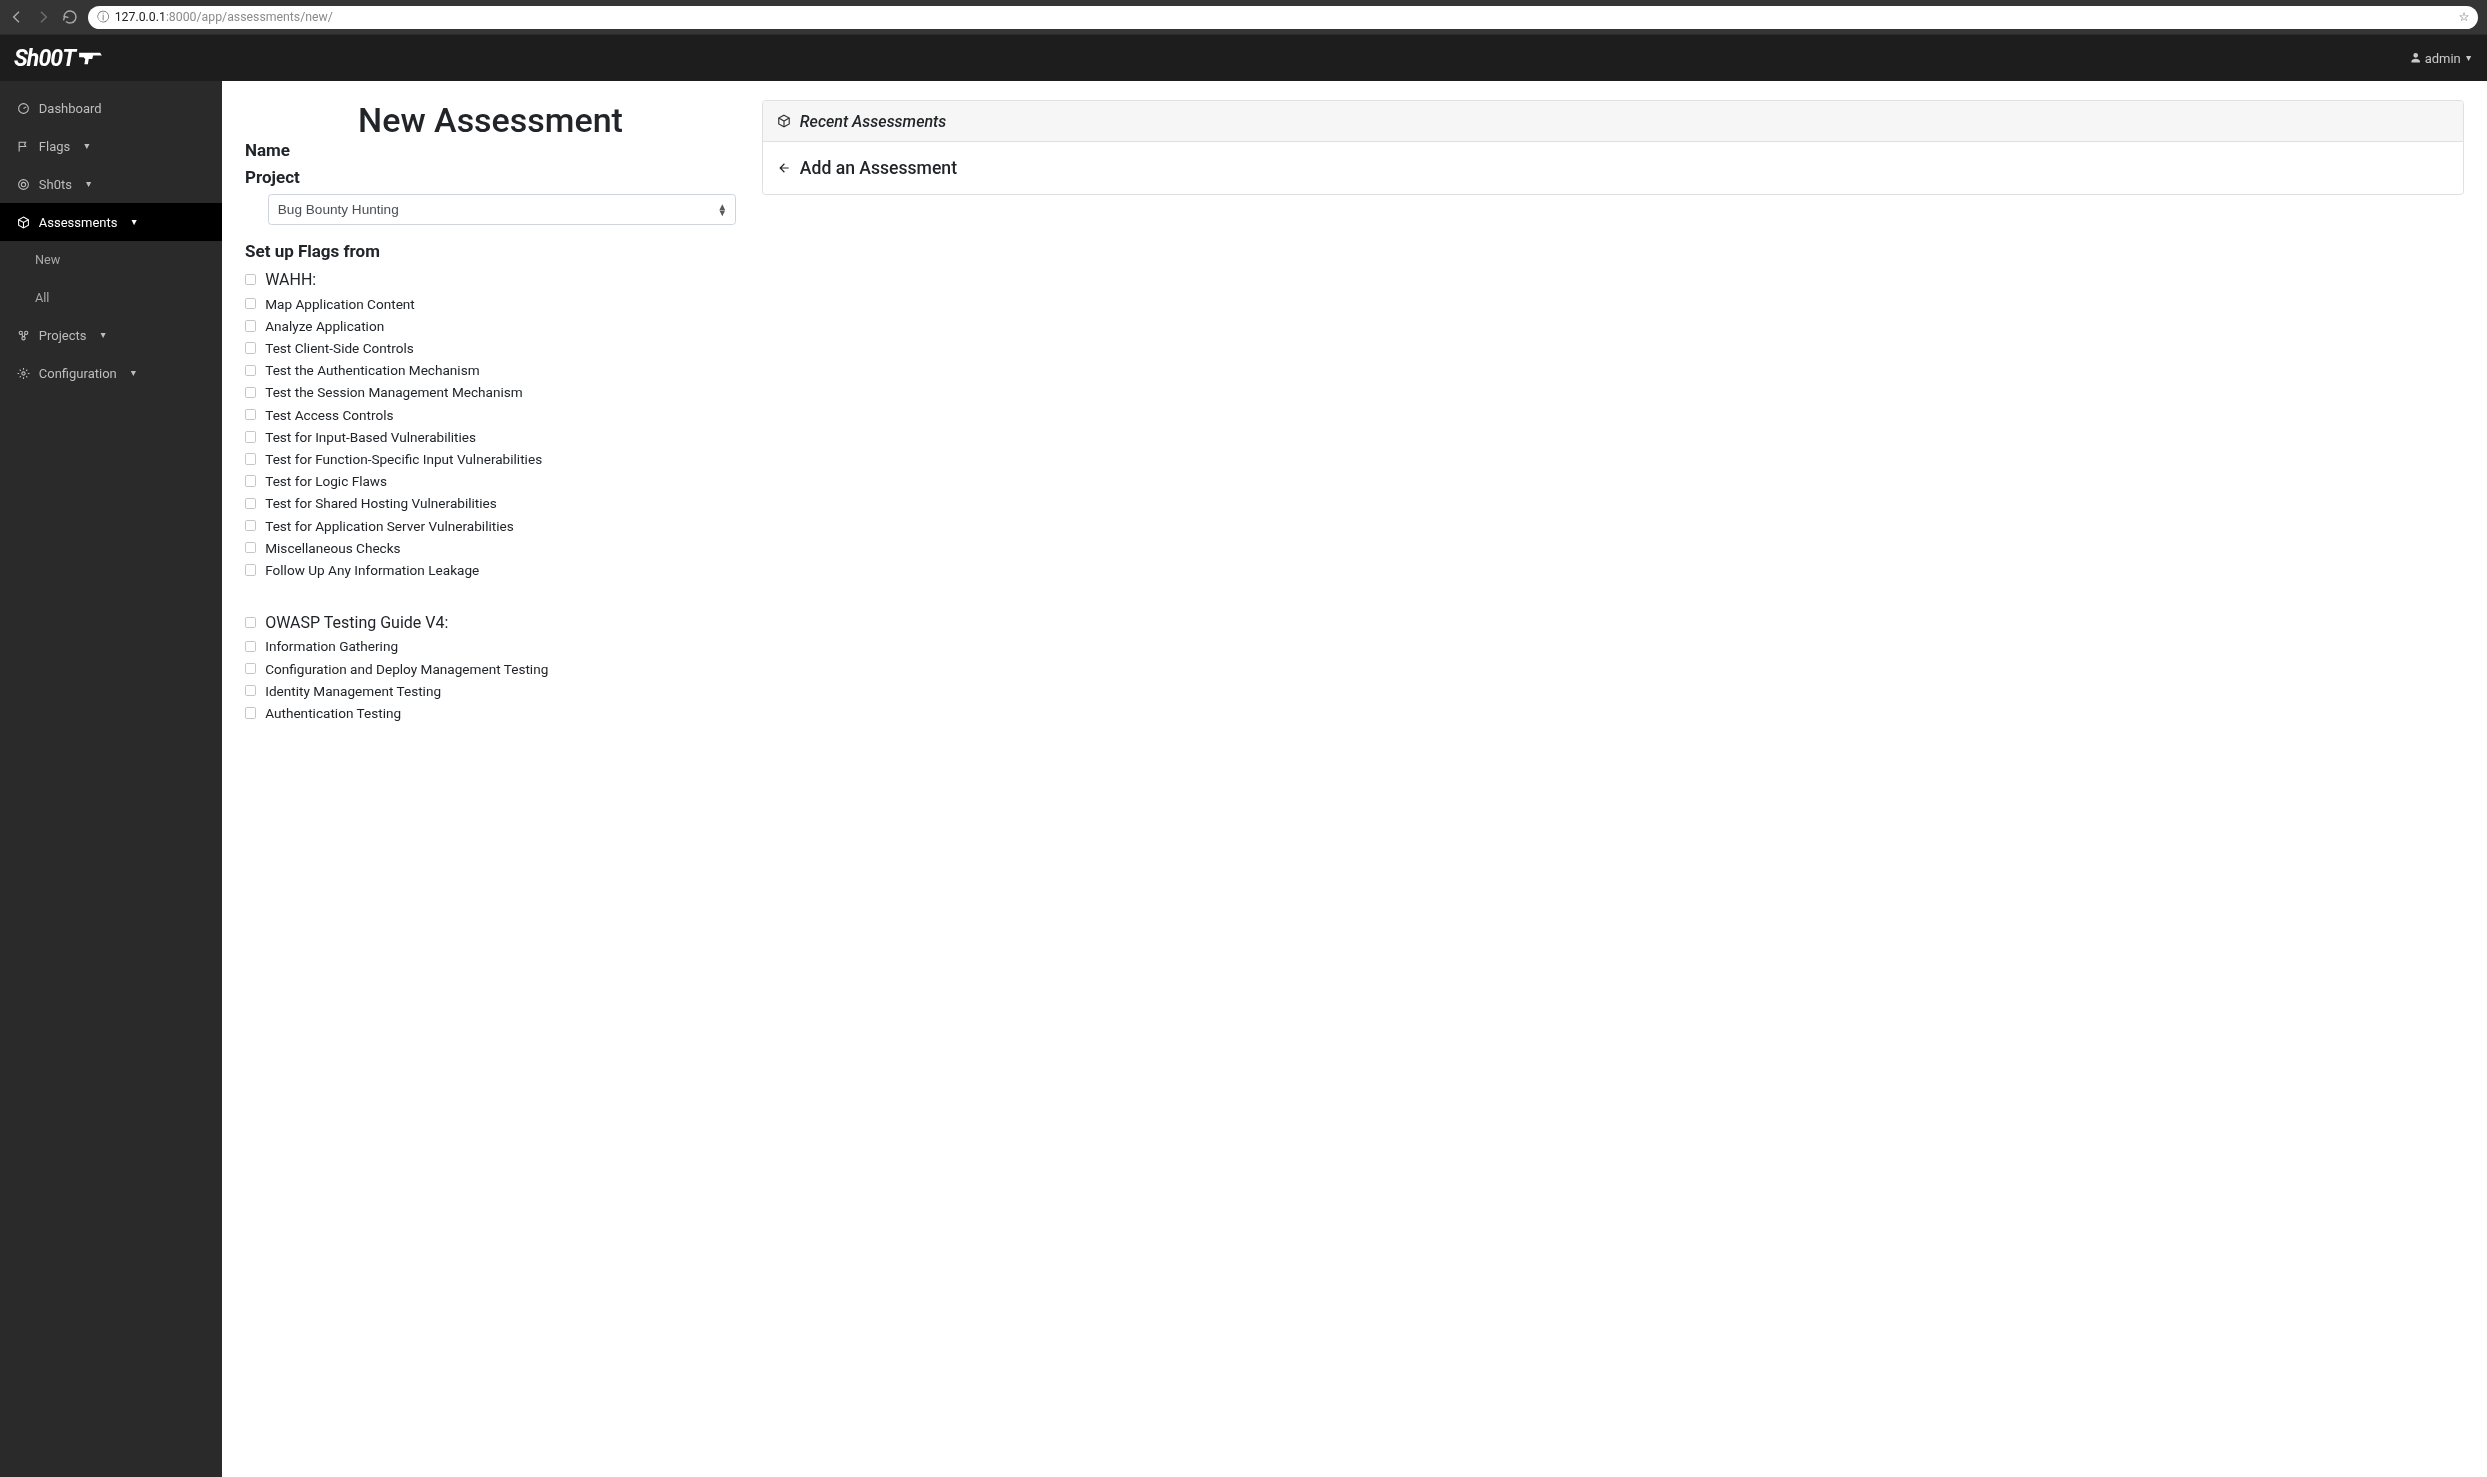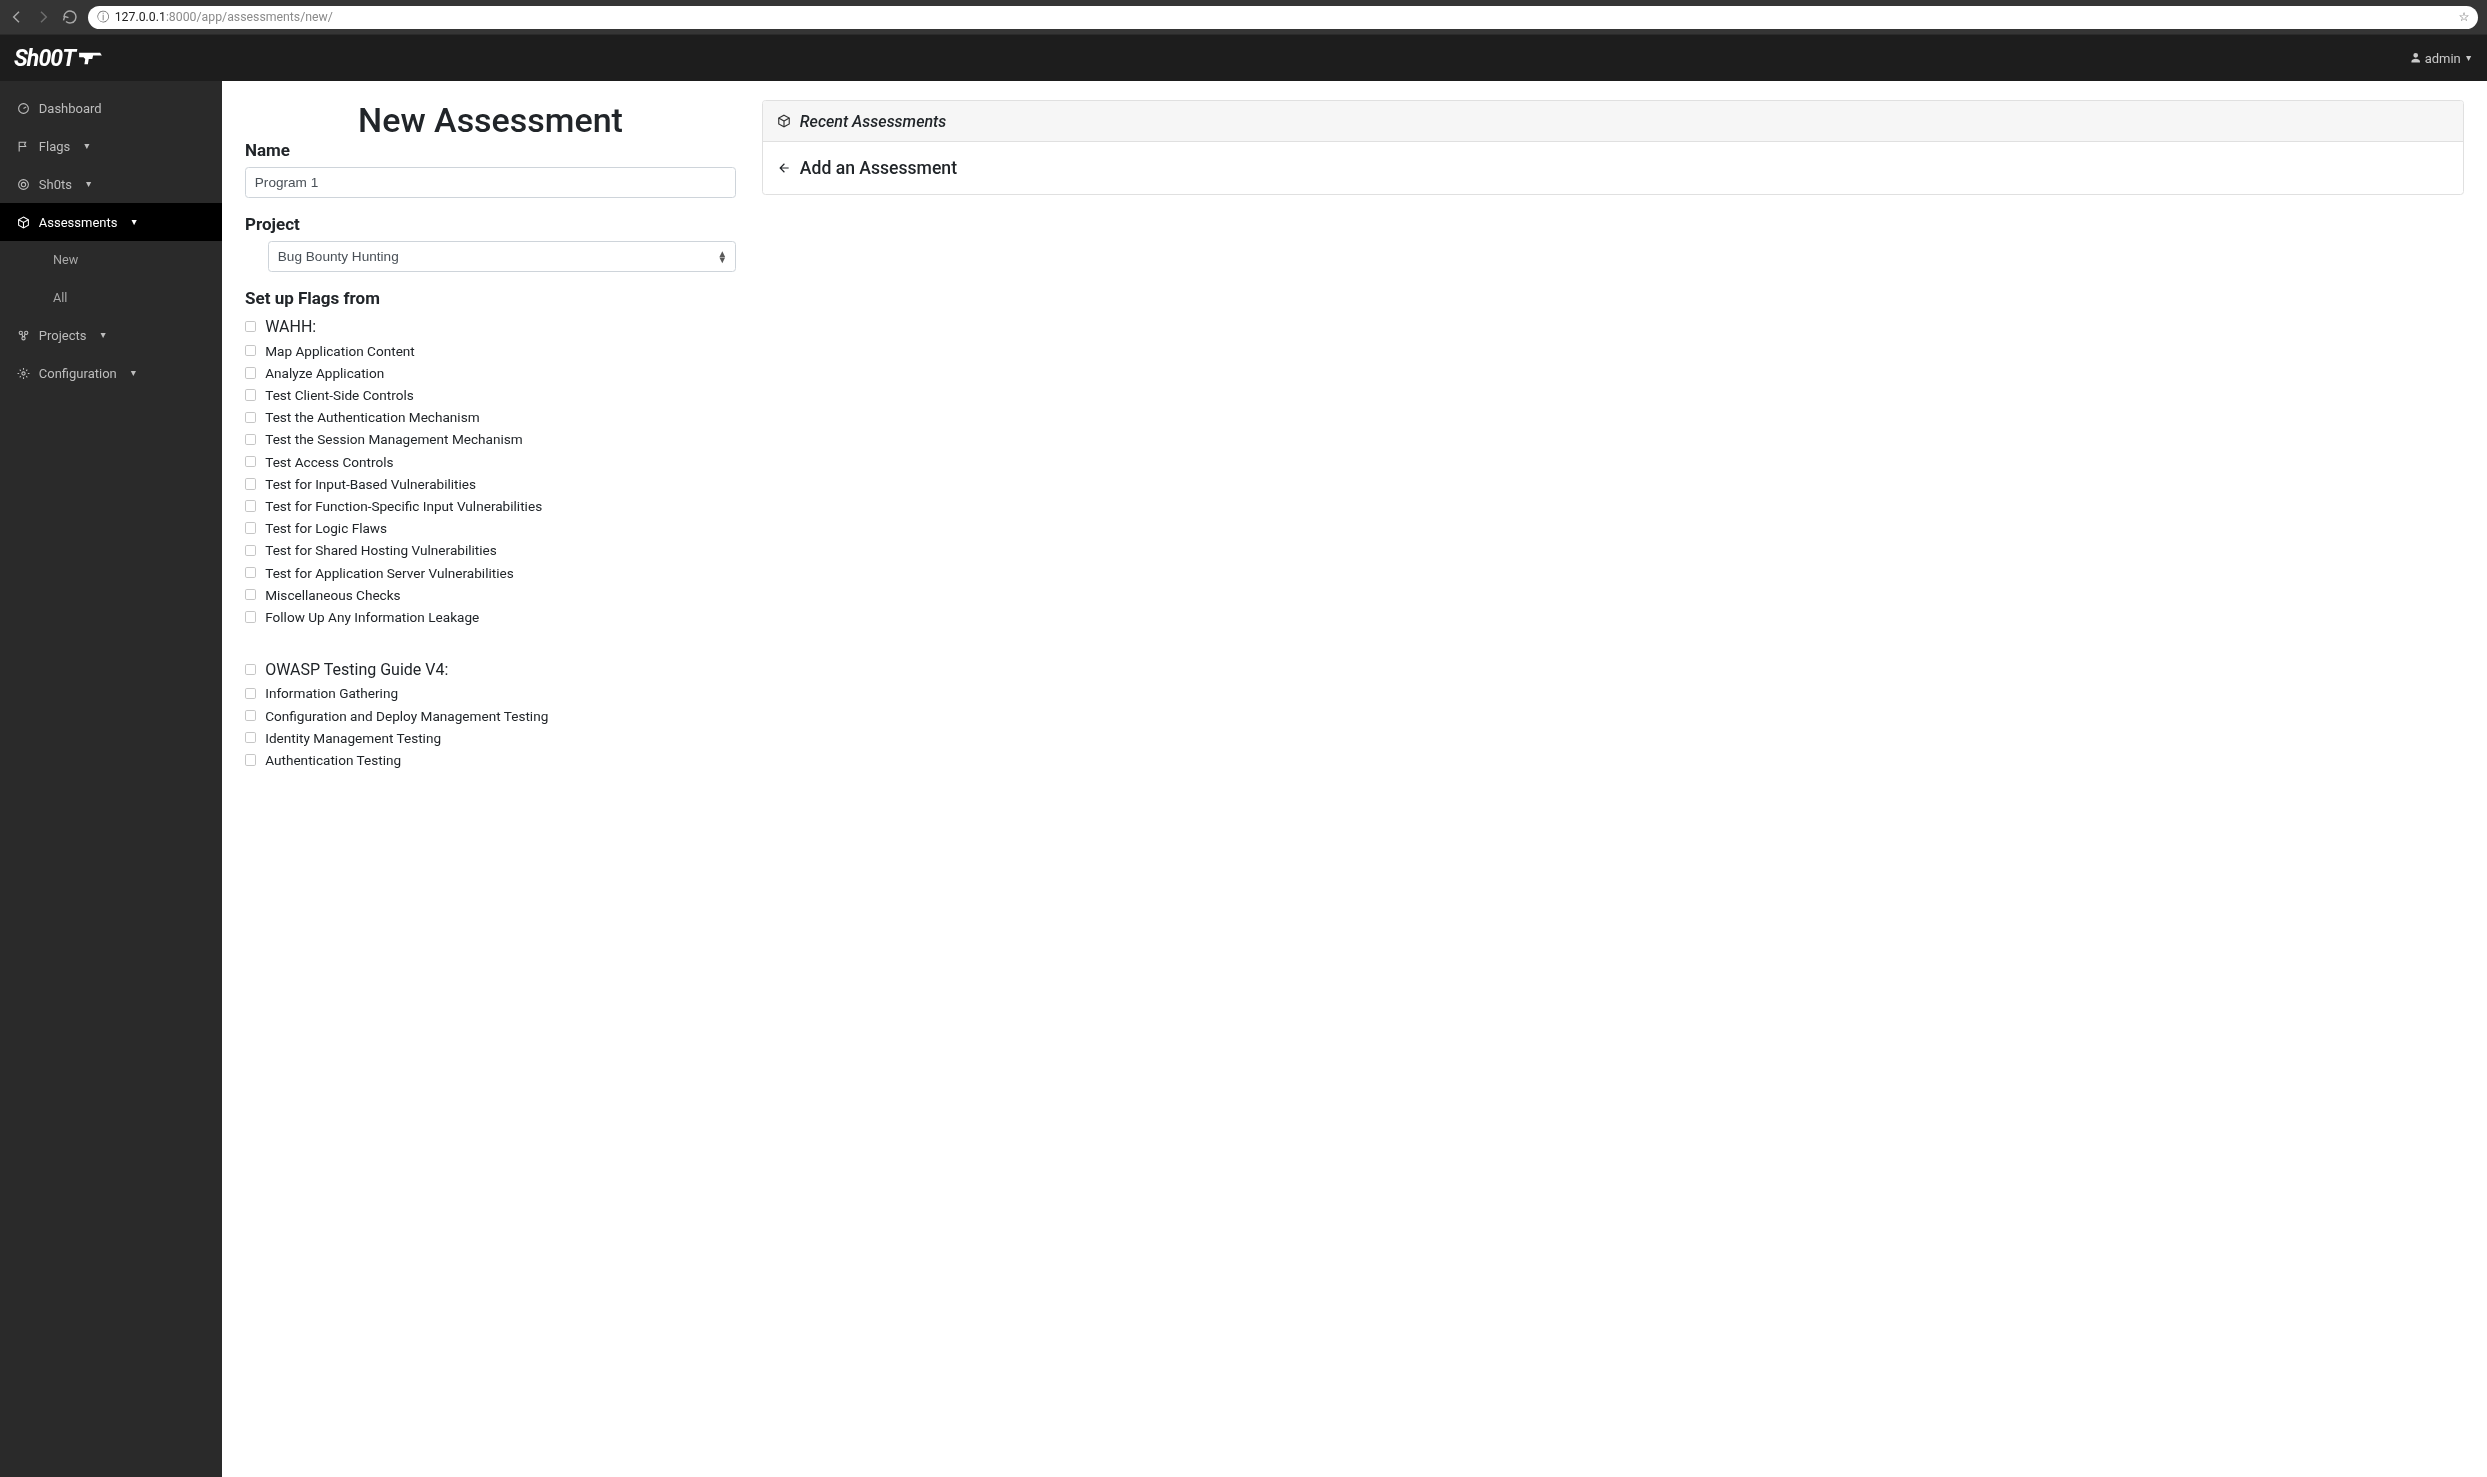--- a/index.html
+++ b/index.html
@@ -73,21 +73,21 @@
   padding-top: 8.8px;
 }
 .sidebar-item {
   display: flex;
   align-items: center;
   gap: 8.8px;
   padding: 11.4px 16px;
   font-size: 13px;
   cursor: pointer;
 }
-.sidebar-item.sub { padding-left: 53px; color: #a8a8a8; font-size:12.7px;}
+.sidebar-item.sub { padding-left: 35px; color: #a8a8a8; font-size:12.7px;}
 .sidebar-item .caret { margin-left: 3.5px; font-size: 8.8px; }
 .sidebar-item.active {
   background: #000000;
   color: #ffffff;
 }
 .sidebar .icon { width: 14px; display: inline-flex; justify-content: center; }
 
 .main {
   flex: 1;
   background: #ffffff;
@@ -297,21 +297,20 @@
         <span>Configuration</span>
         <span class="caret">▼</span>
       </div>
     </nav>
 
   <div class="main">
     <div class="form-col">
       <h1 class="page-title">New Assessment</h1>
 
       <label class="form-label">Name</label>
-      <input class="text-input" value="Program 1" style="">
 
       <label class="form-label">Project</label>
       <div class="select-wrap">
         <select class="select">
           <option>Bug Bounty Hunting</option>
         </select>
         <div class="select-arrows">▲<br>▼</div>
       </div>
 
       <label class="form-label">Set up Flags from</label>

